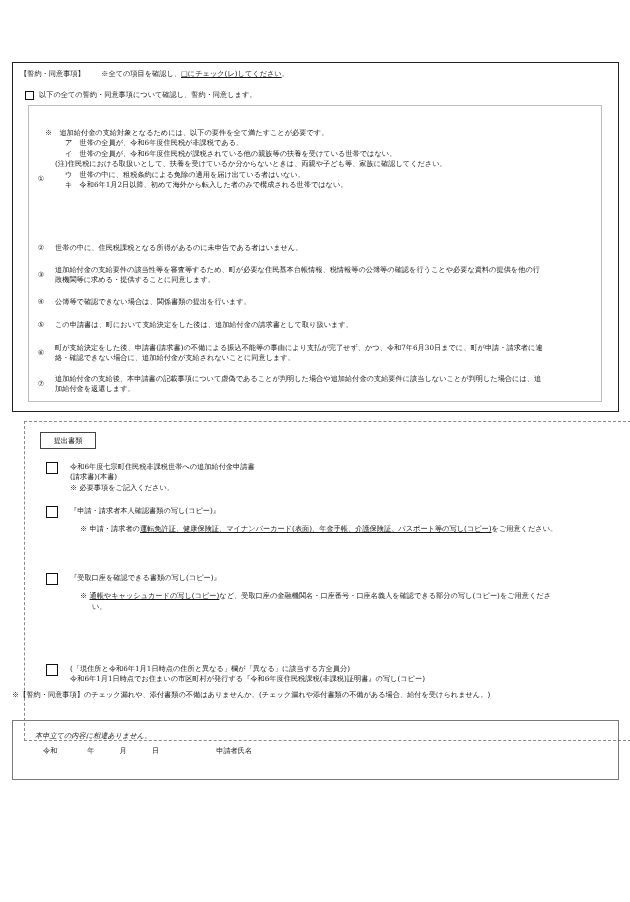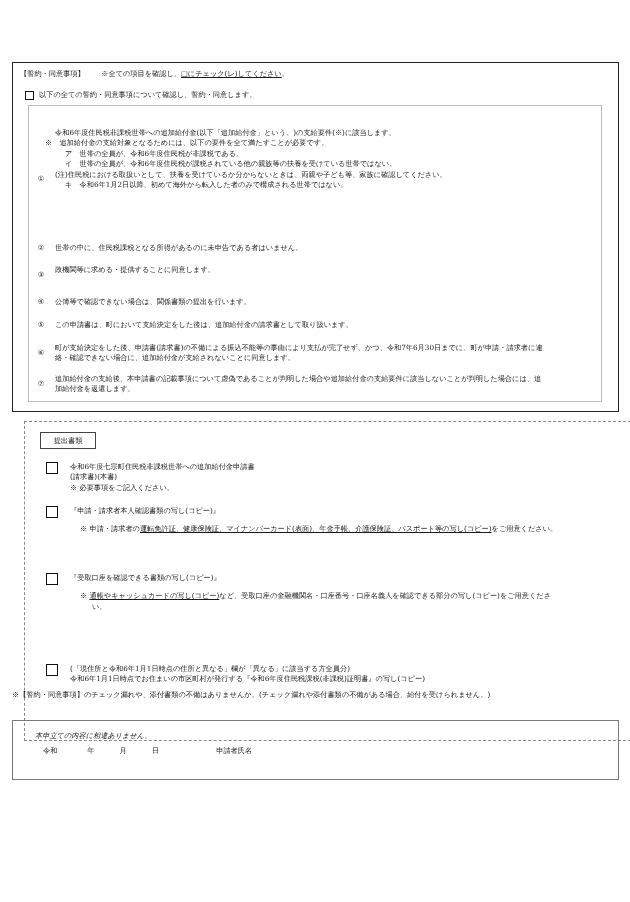--- a/index.html
+++ b/index.html
@@ -70,37 +70,38 @@
   <div id="agree-all" class="abs">
     <span class="cb-small"></span>
     <span>以下の全ての誓約・同意事項について確認し、誓約・同意します。</span>
   </div>
 
   <div id="items-box" class="abs">
 
     <div class="item" style="top:22px;height:112px;">
       <span class="num" style="top:46px;">①</span>
       <div class="txt">
-        <div>令和6年度住民税非課税世帯への追加給付金(以下「追加給付金」という。)の支給要件(※)に該当します。</div>
         <div style="margin-left:-10px">※　追加給付金の支給対象となるためには、以下の要件を全て満たすことが必要です。</div>
         <div class="ind1">ア　世帯の全員が、令和6年度住民税が非課税である。</div>
         <div class="ind1">イ　世帯の全員が、令和6年度住民税が課税されている他の親族等の扶養を受けている世帯ではない。</div>
         <div>(注)住民税における取扱いとして、扶養を受けているか分からないときは、両親や子ども等、家族に確認してください。</div>
+        <div class="ind1">ウ　世帯の中に、租税条約による免除の適用を届け出ている者はいない。</div>
         <div class="ind1">キ　令和6年1月2日以降、初めて海外から転入した者のみで構成される世帯ではない。</div>
       </div>
     </div>
 
     <div class="item" style="top:137px;">
       <span class="num">②</span>
       <div class="txt">世帯の中に、住民税課税となる所得があるのに未申告である者はいません。</div>
     </div>
 
     <div class="item" style="top:159px;">
       <span class="num" style="top:5px;">③</span>
       <div class="txt">
+        <div>追加給付金の支給要件の該当性等を審査等するため、町が必要な住民基本台帳情報、税情報等の公簿等の確認を行うことや必要な資料の提供を他の行</div>
         <div>政機関等に求める・提供することに同意します。</div>
       </div>
     </div>
 
     <div class="item" style="top:191px;">
       <span class="num">④</span>
       <div class="txt">公簿等で確認できない場合は、関係書類の提出を行います。</div>
     </div>
 
     <div class="item" style="top:214px;">

